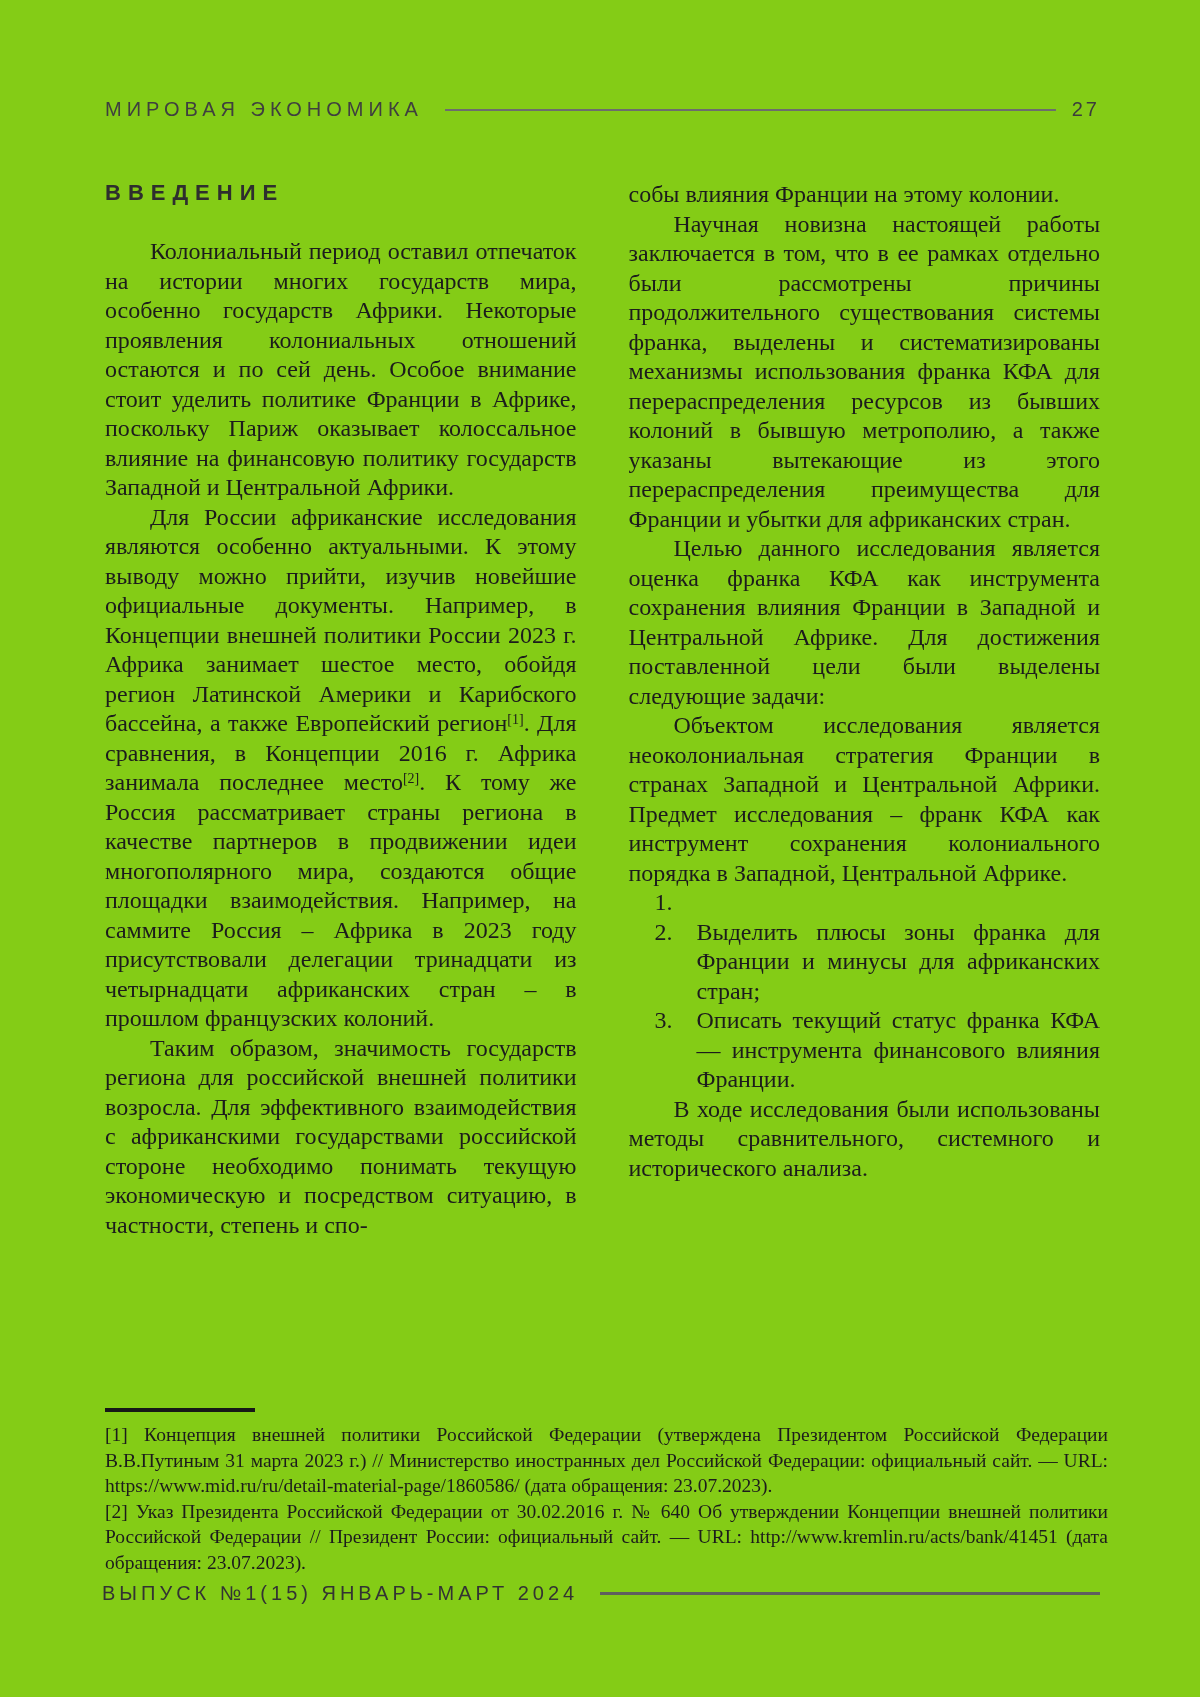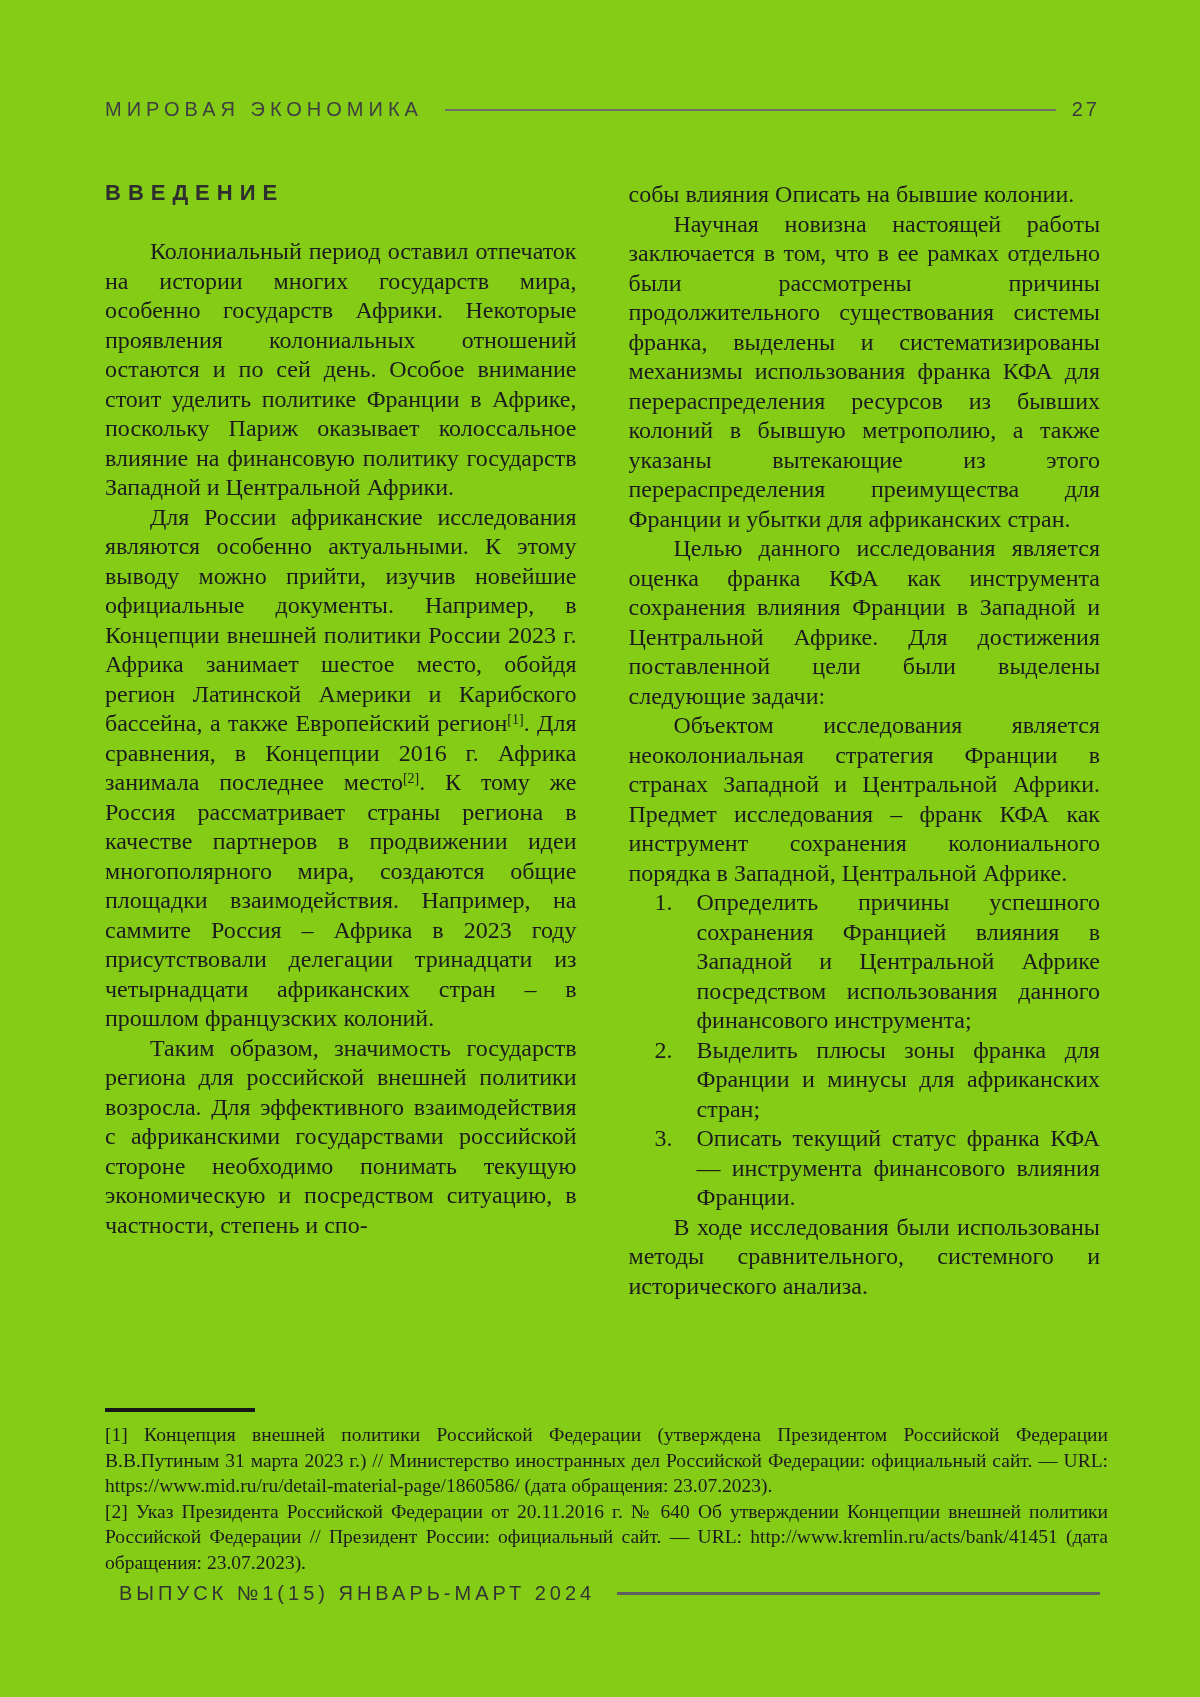--- a/index.html
+++ b/index.html
@@ -118,21 +118,21 @@
     width: 150px;
     height: 4px;
     background: #171717;
     margin: 0 0 10px 0;
   }
   .footnotes p { margin: 0; }
 
   
   .running-footer {
     position: absolute;
-    left: 119px;
+    left: 102px;
     right: 100px;
     top: 1582px;
     display: flex;
     align-items: center;
     font-family: "Liberation Sans", sans-serif;
   }
   .running-footer .issue-title {
     font-size: 20px;
     letter-spacing: 4px;
     color: #333333;
@@ -159,47 +159,46 @@
   <div class="columns">
 
     <div class="col">
       <h1 class="intro-heading">ВВЕДЕНИЕ</h1>
       <p class="indent">Колониальный период оставил отпечаток на истории многих государств мира, особенно государств Африки. Некоторые проявления колониальных отношений остаются и по сей день. Особое внимание стоит уделить политике Франции в Африке, поскольку Париж оказывает колоссальное влияние на финансовую политику государств Западной и Центральной Африки.</p>
       <p class="indent"><span>Для России африканские исследования являются особенно актуальными. К этому выводу можно прийти, изучив новейшие официальные документы. Например, в Концепции внешней политики России 2023 г. Африка занимает шестое место, обойдя регион Латинской Америки и Карибского бассейна, а также Европейский регион</span><sup class="fn-ref">[1]</sup><span>. Для сравнения, в Концепции 2016 г. Африка занимала последнее место</span><sup class="fn-ref">[2]</sup><span>. К тому же Россия рассматривает страны региона в качестве партнеров в продвижении идеи многополярного мира, создаются общие площадки взаимодействия. Например, на саммите Россия – Африка в 2023 году присутствовали делегации тринадцати из четырнадцати африканских стран – в прошлом французских колоний.</span></p>
       <p class="indent">Таким образом, значимость государств региона для российской внешней политики возросла. Для эффективного взаимодействия с африканскими государствами российской стороне необходимо понимать текущую экономическую и посредством ситуацию, в частности, степень и спо-</p>
     </div>
 
     <div class="col">
-      <p>собы влияния Описать на бывшие колонии.</p>
+      <p>собы влияния Франции на этому колонии.</p>
       <p class="indent">Научная новизна настоящей работы заключается в том, что в ее рамках отдельно были рассмотрены причины продолжительного существования системы франка, выделены и систематизированы механизмы использования франка КФА для перераспределения ресурсов из бывших колоний в бывшую метрополию, а также указаны вытекающие из этого перераспределения преимущества для Франции и убытки для африканских стран.</p>
       <p class="indent">Целью данного исследования является оценка франка КФА как инструмента сохранения влияния Франции в Западной и Центральной Африке. Для достижения поставленной цели были выделены следующие задачи:</p>
       <p class="indent">Объектом исследования является неоколониальная стратегия Франции в странах Западной и Центральной Африки. Предмет исследования – франк КФА как инструмент сохранения колониального порядка в Западной, Центральной Африке.</p>
       <ol class="tasks">
         <li class="task">
           <span class="task-num">1.</span>
-          <span class="task-text">Определить причины успешного сохранения Францией влияния в Западной и Центральной Африке посредством использования данного финансового инструмента;</span>
         </li>
         <li class="task">
           <span class="task-num">2.</span>
           <span class="task-text">Выделить плюсы зоны франка для Франции и минусы для африканских стран;</span>
         </li>
         <li class="task">
           <span class="task-num">3.</span>
           <span class="task-text">Описать текущий статус франка КФА — инструмента финансового влияния Франции.</span>
         </li>
       </ol>
       <p class="indent">В ходе исследования были использованы методы сравнительного, системного и исторического анализа.</p>
     </div>
 
   </div>
 
   <div class="footnotes">
     <div class="fn-rule"></div>
     <p>[1] Концепция внешней политики Российской Федерации (утверждена Президентом Российской Федерации В.В.Путиным 31 марта 2023 г.) // Министерство иностранных дел Российской Федерации: официальный сайт. — URL: https://www.mid.ru/ru/detail-material-page/1860586/ (дата обращения: 23.07.2023).</p>
-    <p>[2] Указ Президента Российской Федерации от 20.11.2016 г. № 640 Об утверждении Концепции внешней политики Российской Федерации // Президент России: официальный сайт. — URL: http://www.kremlin.ru/acts/bank/41451 (дата обращения: 23.07.2023).</p>
+    <p>[2] Указ Президента Российской Федерации от 30.02.2016 г. № 640 Об утверждении Концепции внешней политики Российской Федерации // Президент России: официальный сайт. — URL: http://www.kremlin.ru/acts/bank/41451 (дата обращения: 23.07.2023).</p>
   </div>
 
   <div class="running-footer">
     <span class="issue-title">ВЫПУСК №1(15) ЯНВАРЬ-МАРТ 2024</span>
     <span class="footer-rule"></span>
   </div>
 
 </div>
 
 </body></html>

